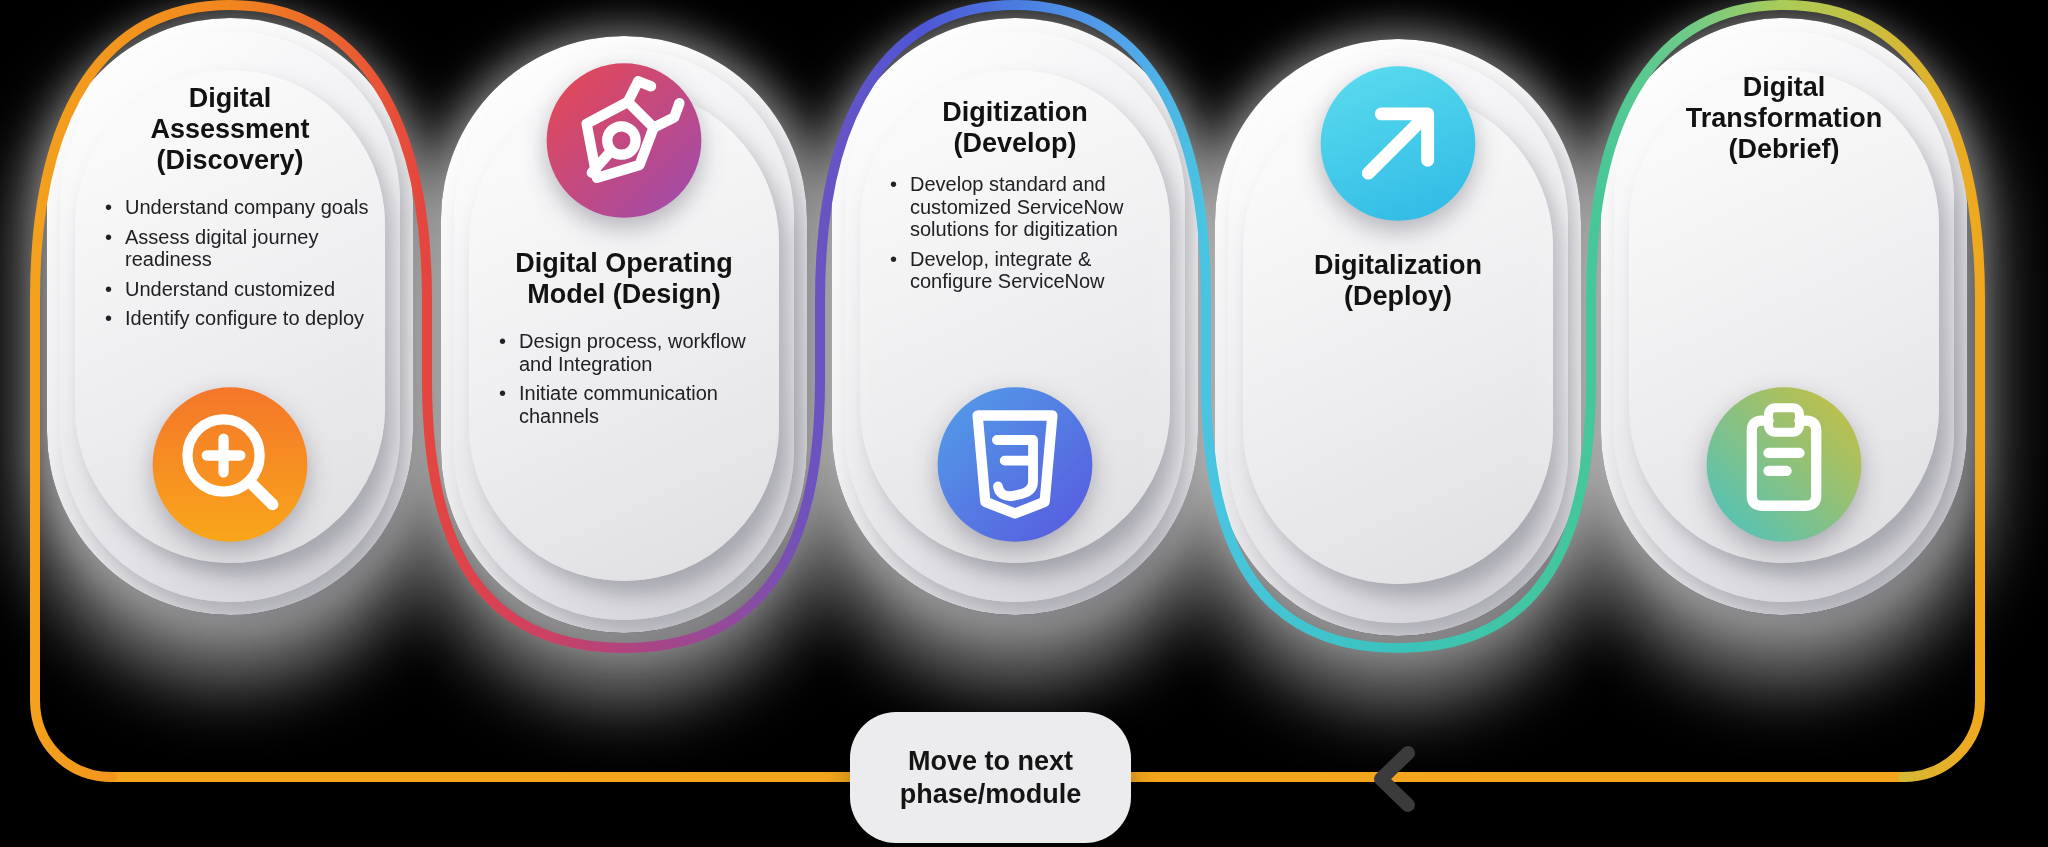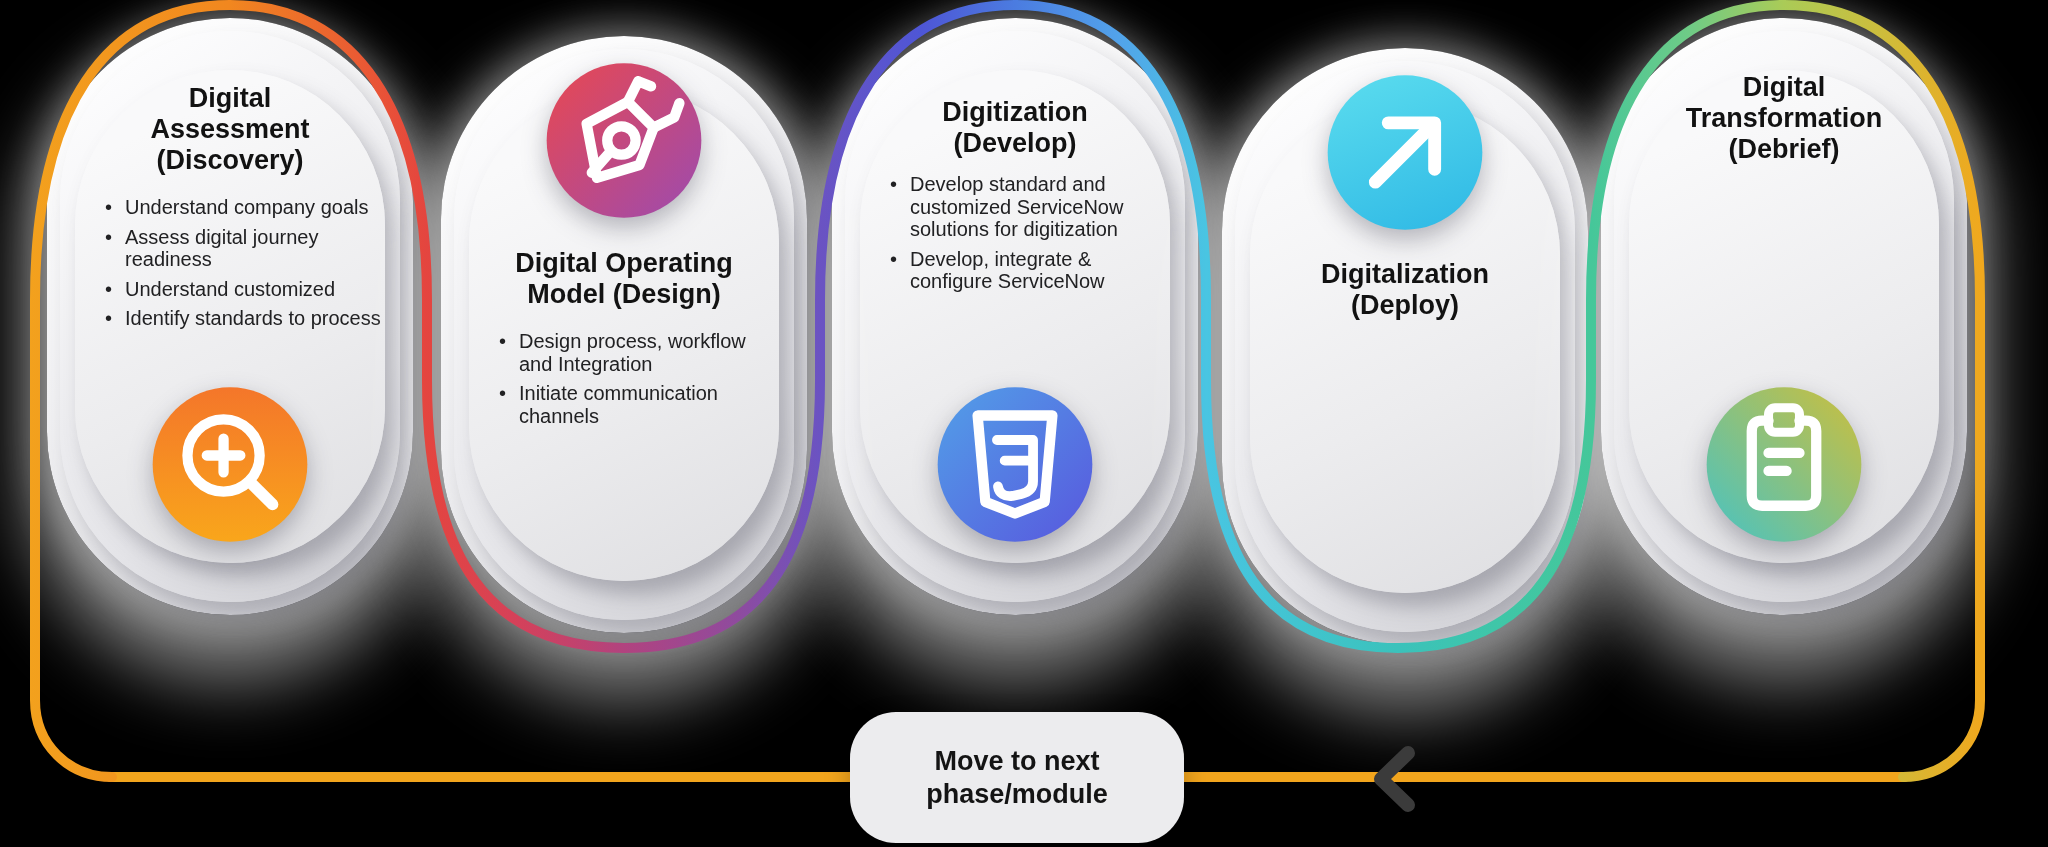--- a/index.html
+++ b/index.html
@@ -8,21 +8,21 @@
     overflow:hidden; font-family:"Liberation Sans", sans-serif;
   }
   
   .snake { position:absolute; left:0; top:0; z-index:2; pointer-events:none; }
 
   
   .card { position:absolute; width:366px; height:597px; z-index:1; }
   .card-1 { left:47px;   top:18px; }
   .card-2 { left:441px;  top:36px; }
   .card-3 { left:832px;  top:18px; }
-  .card-4 { left:1215px; top:48px;margin-left:7px; }
+  .card-4 { left:1215px; top:39px; }
   .card-5 { left:1601px; top:18px; }
 
   .pill-outer {
     position:absolute; inset:0; border-radius:183px;
     background:linear-gradient(145deg,#ffffff 5%,#f1f1f3 45%,#d8d8dc 100%);
     box-shadow: 0 0 38px 10px rgba(255,255,255,.34),
                 0 46px 70px 22px rgba(255,255,255,.48);
   }
   .pill-outer::before {
     content:""; position:absolute; inset:13px; border-radius:170px;
@@ -64,21 +64,21 @@
     position:absolute; left:50%; transform:translateX(-50%);
     width:165px; height:165px; z-index:3;
     filter: drop-shadow(0 10px 12px rgba(30,30,50,.30));
   }
   .icon-top  .icon-svg { top:22px; }
   .icon-bottom .icon-svg { top:364px; }
   .glyph { stroke:#ffffff; fill:none; stroke-linecap:round; stroke-linejoin:round; }
 
   
   .badge {
-    position:absolute; left:850px; top:712px; width:334px; height:131px;
+    position:absolute; left:850px; top:712px; width:281px; height:131px;
     border-radius:46px; background:#ECECEE; z-index:3;
     display:flex; align-items:center; justify-content:center;
     box-shadow: 0 8px 24px rgba(0,0,0,.25);
   }
   .badge span {
     text-align:center; font-weight:700; font-size:27px; line-height:33px;
     color:#141414; white-space:pre-line;
   }
 </style>
 </head>
@@ -90,21 +90,21 @@
     <div class="pill-outer">
       <div class="pill-inner"></div>
     </div>
     <h2 class="card-title">Digital
 Assessment
 (Discovery)</h2>
     <ul class="bullets">
         <li>Understand company goals</li>
         <li>Assess digital journey readiness</li>
         <li>Understand customized</li>
-        <li>Identify standards to process</li>
+        <li>Identify configure to deploy</li>
       </ul>
     <svg class="icon-svg" viewBox="0 0 64 64">
       <defs>
           <linearGradient id="iconGrad0" x1="0" y1="0" x2="0" y2="1">
         <stop offset="0" stop-color="#F4762A"></stop>
         <stop offset="1" stop-color="#F9A61B"></stop>
       </linearGradient>
         </defs>
       <circle cx="32" cy="32" r="30" fill="url(#iconGrad0)"></circle>
       <circle class="glyph" cx="29.5" cy="28.5" r="14" stroke-width="4"></circle>

